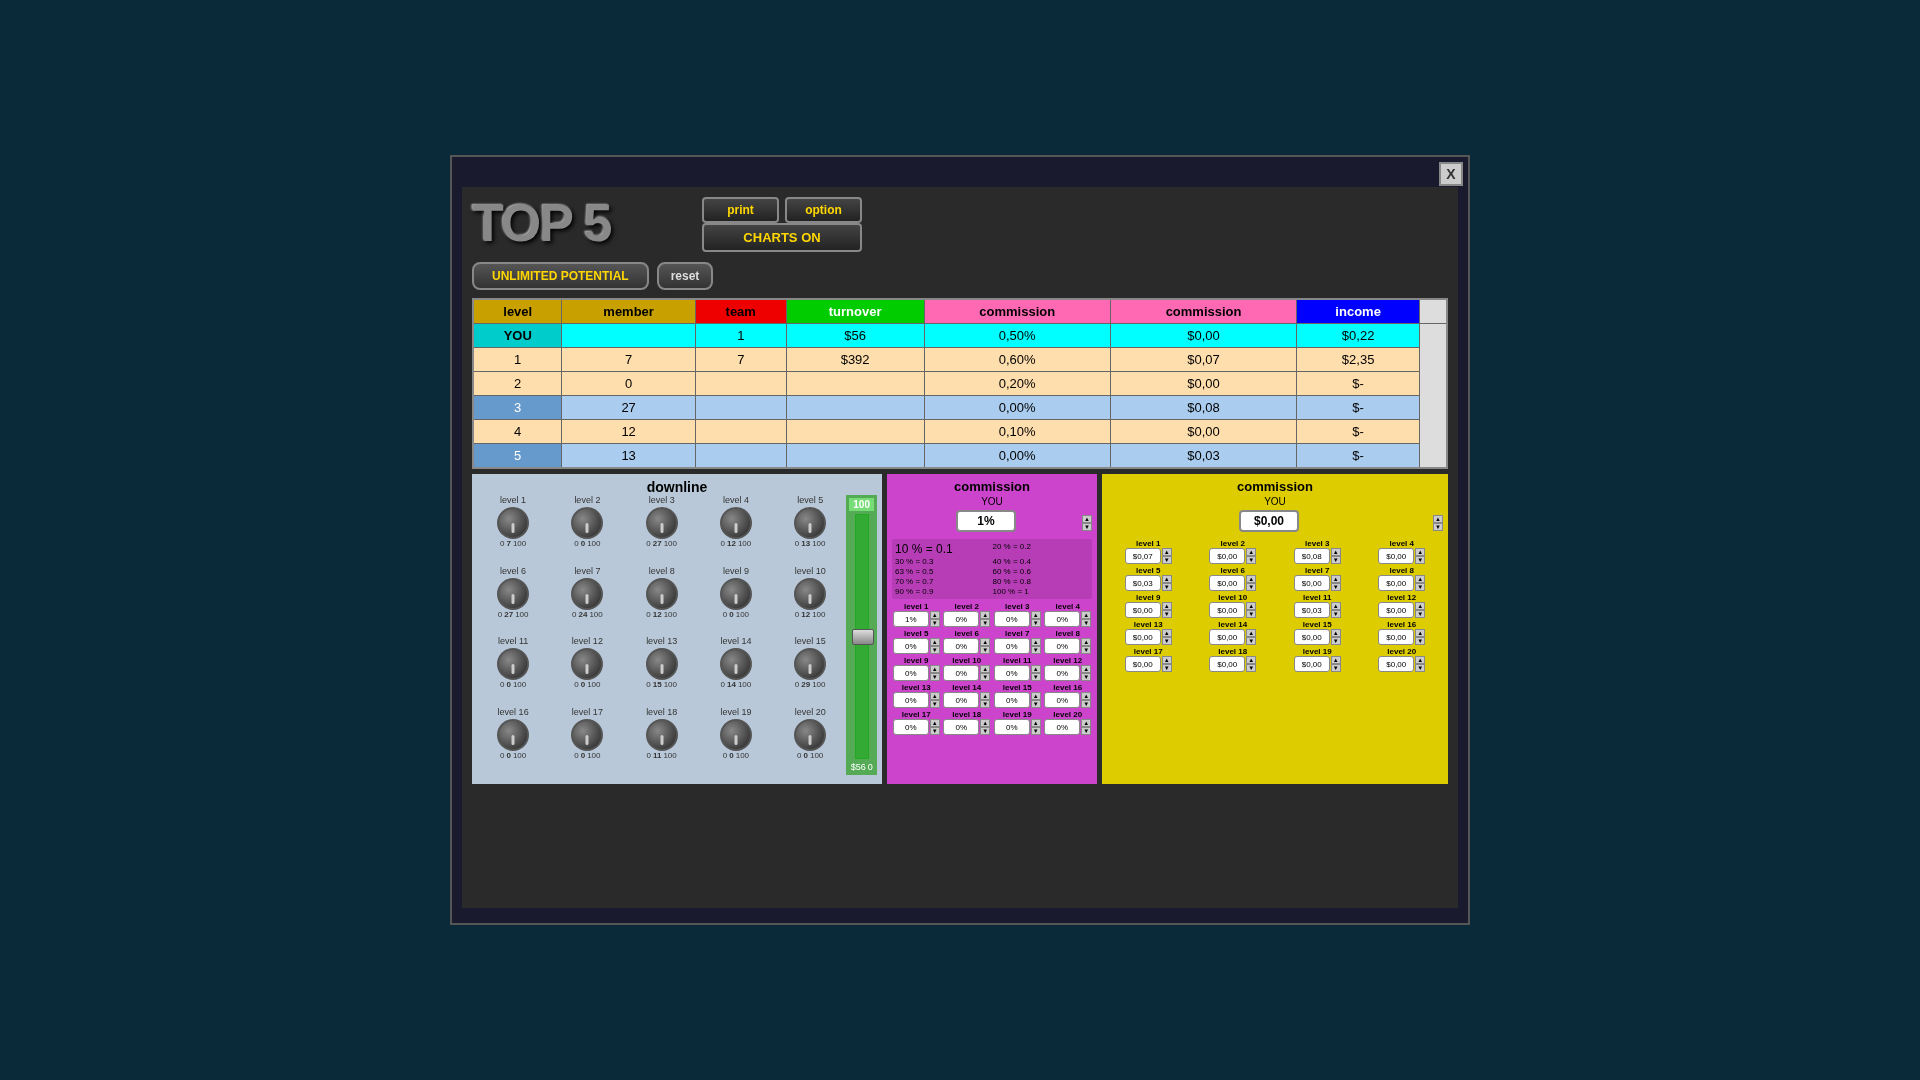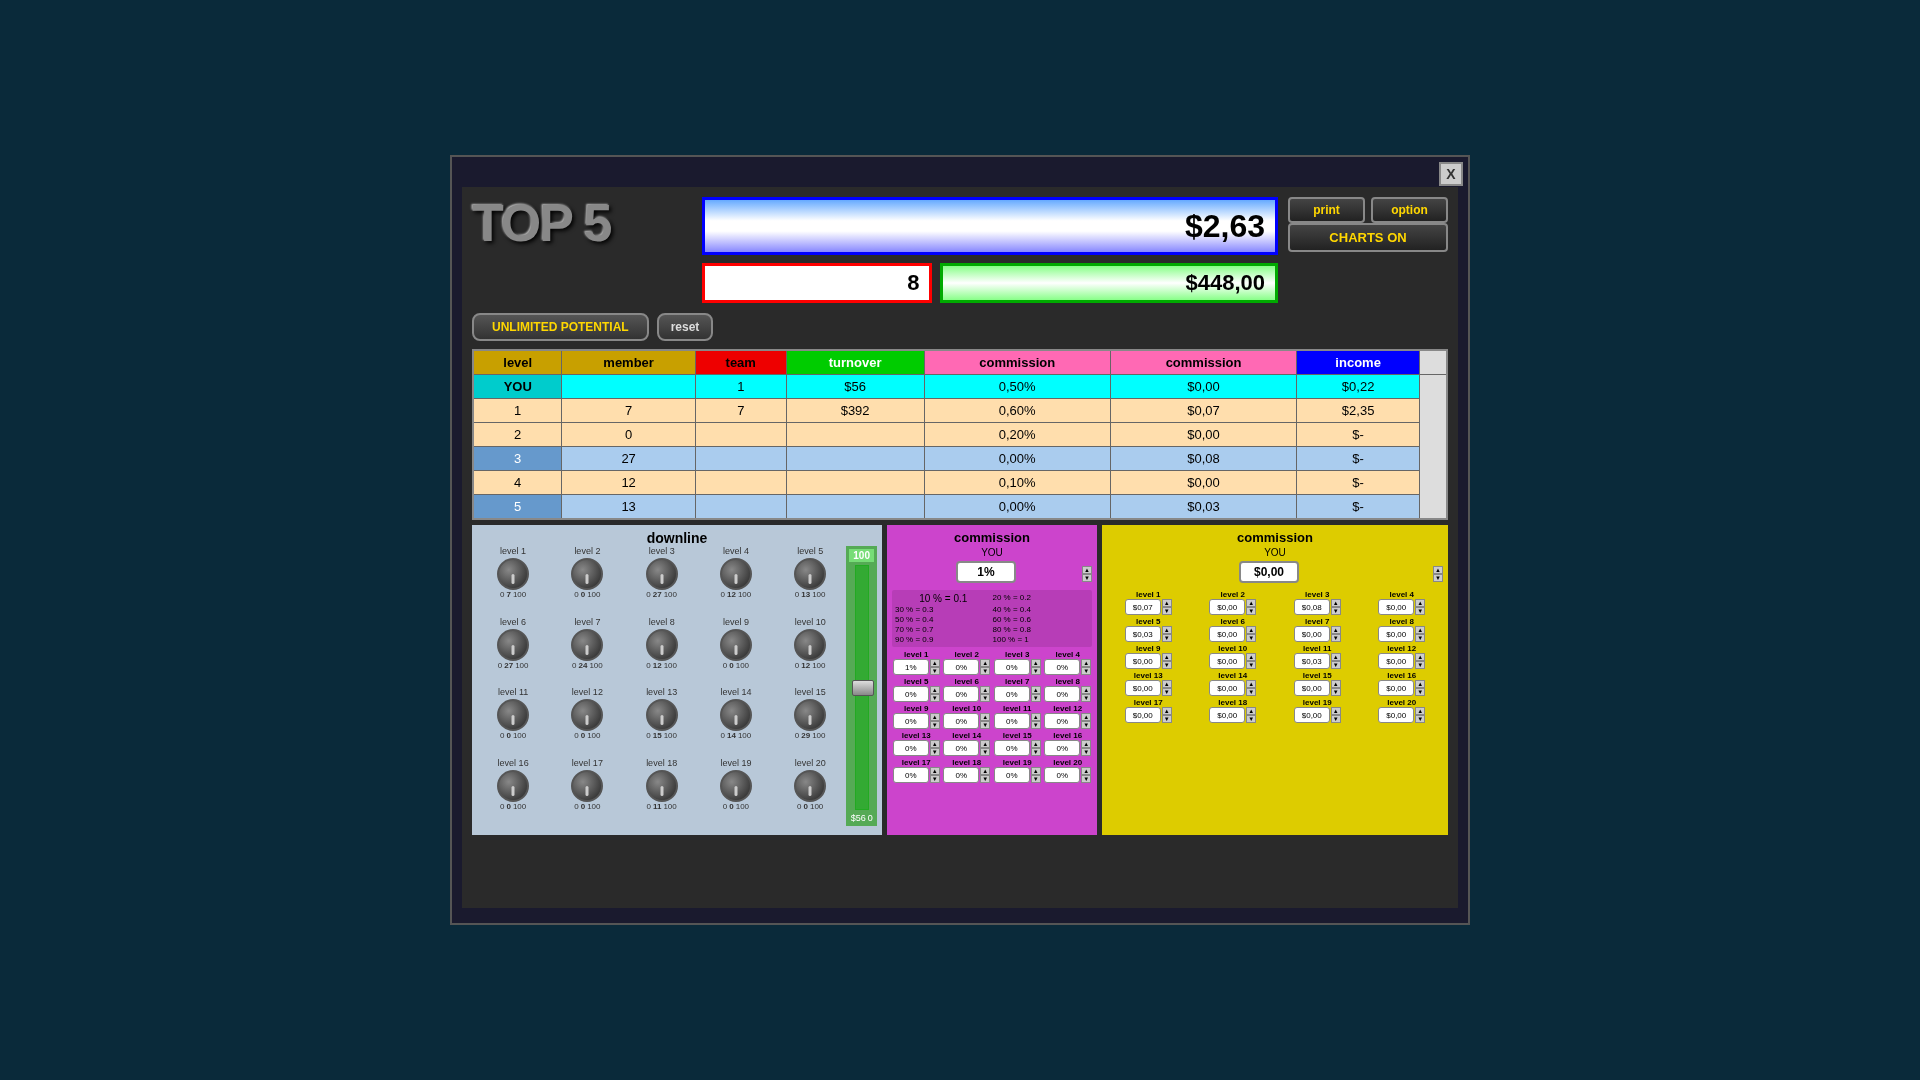--- a/index.html
+++ b/index.html
@@ -400,33 +400,20 @@
 <body>
 
 <div class="window">
   <div class="close-btn">X</div>
 
   <div class="main-content">
 
     <div class="header">
       <div class="top5-logo">TOP 5</div>
 
-      <div class="header-center">
-        <div class="big-display">
-          <span>$2,63</span>
-        </div>
-        <div class="bottom-row">
-          <div class="red-display">
-            <span>8</span>
-          </div>
-          <div class="green-display">
-            <span>$448,00</span>
-          </div>
-        </div>
-      </div>
 
       <div class="header-right">
         <div class="btn-row">
           <button class="dark-btn">print</button>
           <button class="dark-btn">option</button>
         </div>
         <button class="dark-btn-wide">CHARTS ON</button>
       </div>
     </div>
 
@@ -718,25 +705,25 @@
         </div>
         <div style="display:flex; align-items:center; justify-content:center; gap:2px; margin-bottom:4px;">
           <div class="you-box">1%</div>
           <div style="display:flex; flex-direction:column;">
             <div class="spin-btn">▲</div>
             <div class="spin-btn">▼</div>
           </div>
         </div>
         <div class="legend-box">
           <div style="display:grid; grid-template-columns:1fr 1fr; gap:1px;" id="legend-grid">
-              <div style="font-size: 10px; text-align: center;">10 % = 0.1</div>
+              <div style="font-size: 12px;">10 % = 0.1</div>
               <div style="font-size: 8px;">20 % = 0.2</div>
               <div style="font-size: 8px;">30 % = 0.3</div>
               <div style="font-size: 8px;">40 % = 0.4</div>
-              <div style="font-size: 8px;">50 % = 0.4</div>
+              <div style="font-size: 8px;">63 % = 0.5</div>
               <div style="font-size: 8px;">60 % = 0.6</div>
               <div style="font-size: 8px;">70 % = 0.7</div>
               <div style="font-size: 8px;">80 % = 0.8</div>
               <div style="font-size: 8px;">90 % = 0.9</div>
               <div style="font-size: 8px;">100 % = 1</div>
             </div>
         </div>
         <div class="comm-grid" id="comm-purple-grid">
             <div class="comm-cell">
     <div class="comm-cell-label">level 1</div>

